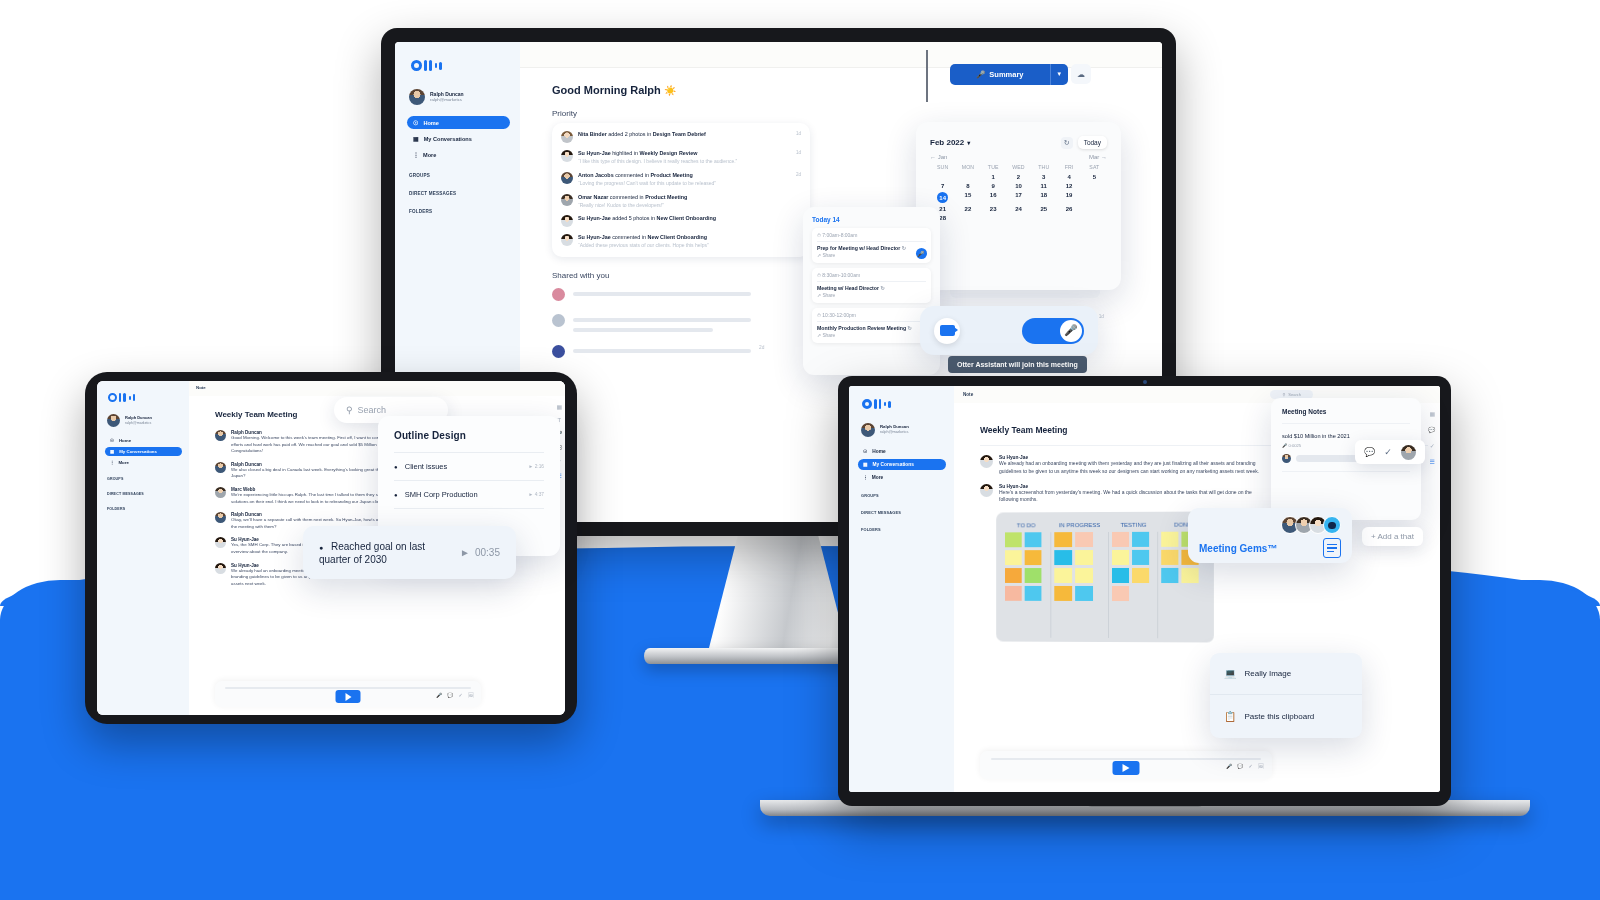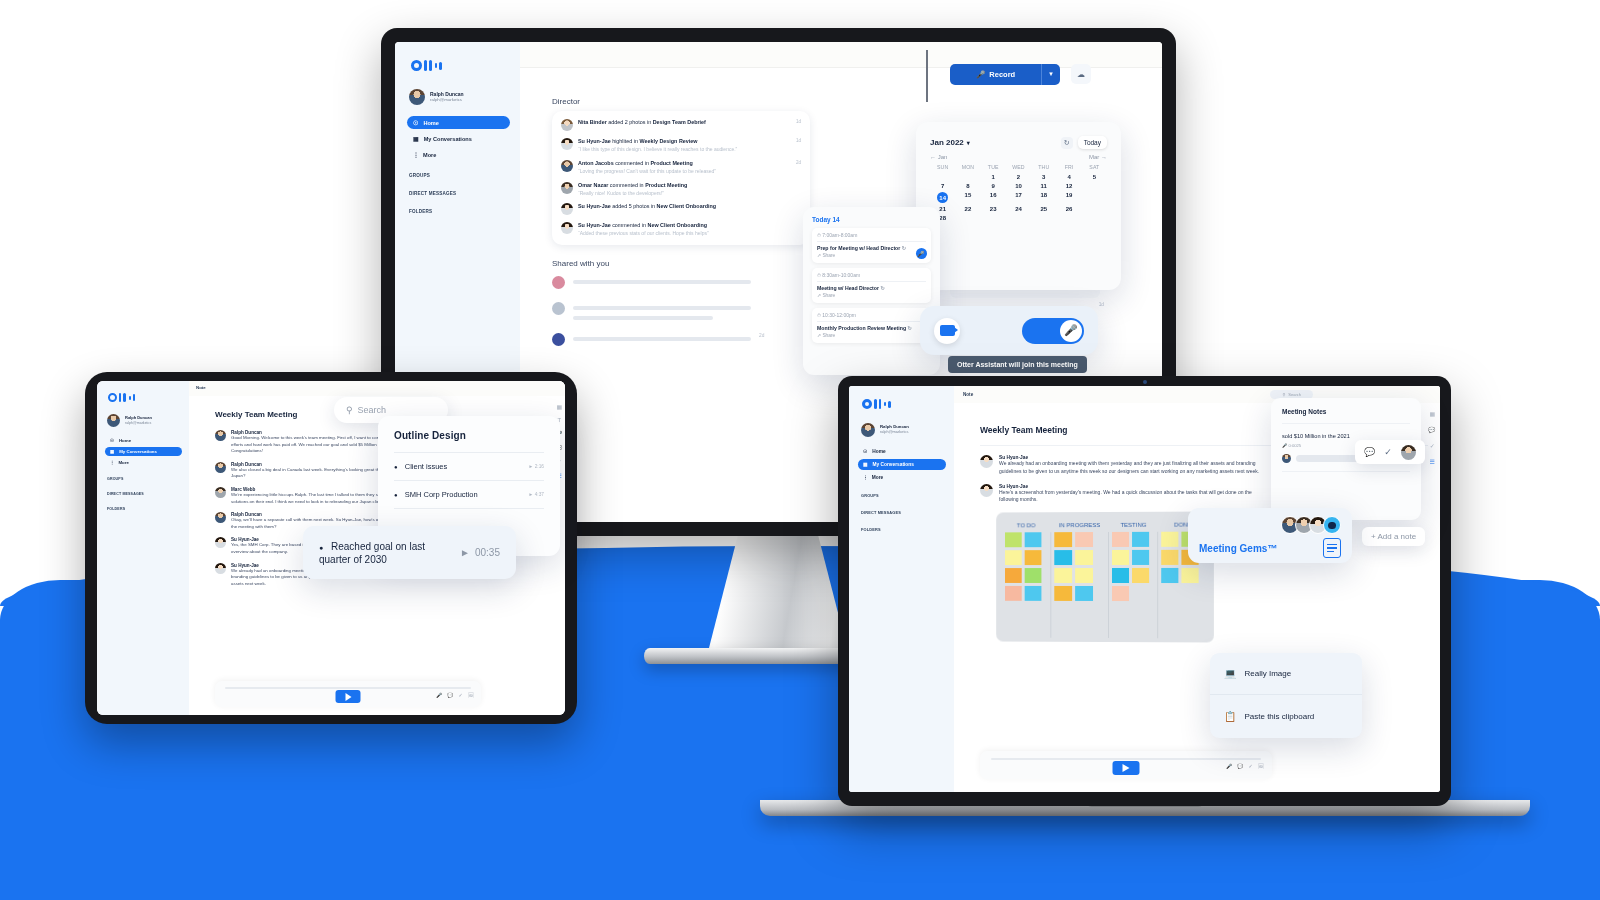--- a/index.html
+++ b/index.html
@@ -141,21 +141,25 @@
 
       <div class="sec-label" style="font-size:4.6px;margin:0 0 13px 4px;">GROUPS</div>
       <div class="sec-label" style="font-size:4.6px;margin:0 0 13px 4px;">DIRECT MESSAGES</div>
       <div class="sec-label" style="font-size:4.6px;margin:0 0 13px 4px;">FOLDERS</div>
     </div>
 
     <div class="mon-main">
       <div class="mon-topbar"></div>
 
       <div style="padding:16px 22px 0 32px;position:relative;">
-        <div style="font-size:8px;color:#3a4761;margin:13px 0 5px;">Director</div>
+        <div style="display:flex;align-items:center;gap:4px;">
+          <span style="font-size:11px;font-weight:bold;color:#16233c;">Good Morning Ralph</span>
+          <span style="font-size:10px;">☀️</span>
+        </div>
+        <div style="font-size:8px;color:#3a4761;margin:13px 0 5px;">Priority</div>
 
         <div class="card shadow-sm" style="width:258px;padding:8px 9px;">
 
           <div style="display:flex;gap:5px;margin-bottom:7px;">
             <span class="avatar av3" style="width:12px;height:12px;"></span>
             <div style="flex:1;">
               <div style="font-size:5.4px;color:#16233c;line-height:1.3;">
                 <b>Nita Binder</b><span> added 2 photos in </span><b>Design Team Debrief</b>
               </div>
             </div>
@@ -227,41 +231,41 @@
           <span style="width:13px;height:13px;border-radius:50%;background:#3b4f9e;flex:none;"></span>
           <div class="skel" style="height:4px;width:178px;margin-top:4px;"></div>
           <span class="blurtext" style="font-size:4.8px;margin-right:36px;">2d</span>
         </div>
       </div>
 
       <div style="position:absolute;left:406px;top:8px;width:1.6px;height:52px;background:#6d7480;"></div>
       <div class="float" style="left:430px;top:22px;display:flex;">
         <div style="background:#1a5ec8;color:#fff;font-size:7.5px;font-weight:bold;padding:6px 26px;border-radius:5px 0 0 5px;display:flex;align-items:center;gap:4px;">
           <span>🎤</span>
-          <span>Record</span>
+          <span>Summary</span>
         </div>
         <div style="background:#1a5ec8;color:#fff;font-size:7px;padding:6px 7px;border-radius:0 5px 5px 0;border-left:1px solid #4c84da;">
           <span>▾</span>
         </div>
       </div>
       <div class="float" style="left:551px;top:22px;width:20px;height:20px;border-radius:5px;background:#f4f7fb;display:flex;align-items:center;justify-content:center;font-size:8px;color:#5b6b82;">
         <span>☁</span>
       </div>
 
       <div class="float" style="left:430px;top:195px;width:150px;height:24px;background:#fafbfc;border-radius:6px;"></div>
       <div class="float" style="left:430px;top:232px;width:150px;height:24px;background:#fafbfc;border-radius:6px;"></div>
       <div class="float" style="left:430px;top:190px;font-size:5.5px;color:#c9d0da;">⏱ 8:30am 10:00am</div>
     </div>
   </div>
 </div>
 
 <div class="card shadow-lg float" style="left:916px;top:122px;width:205px;height:168px;padding:14px 14px 8px;border-radius:12px;background:#fafbfc;">
   <div style="display:flex;align-items:center;justify-content:space-between;">
     <div style="display:flex;align-items:center;gap:3px;font-size:8px;font-weight:bold;color:#16233c;">
-      <span>Jan 2022</span>
+      <span>Feb 2022</span>
       <span style="font-size:6px;">▾</span>
     </div>
     <div style="display:flex;align-items:center;gap:5px;">
       <span style="font-size:7px;color:#5b6b82;padding:2px 3px;border-radius:4px;background:#f0f3f7;">↻</span>
       <span style="font-size:6.5px;color:#16233c;padding:3px 6px;border-radius:5px;background:#fff;box-shadow:0 1px 3px rgba(0,0,0,.12);">Today</span>
     </div>
   </div>
   <div style="display:flex;justify-content:space-between;margin-top:5px;font-size:6px;color:#8d97a6;">
     <span>← <span>Jan</span></span>
     <span><span>Mar</span> →</span>
@@ -688,21 +692,21 @@
   </div>
   <div style="height:1px;background:#eef1f5;margin-top:8px;"></div>
 </div>
 
 <div class="card shadow-md float" style="left:1355px;top:440px;width:70px;height:24px;border-radius:6px;display:flex;align-items:center;justify-content:space-around;padding:0 5px;">
   <span style="font-size:9px;color:#5b6b82;">💬</span>
   <span style="font-size:9px;color:#5b6b82;">✓</span>
   <span class="avatar av4" style="width:15px;height:15px;"></span>
 </div>
 
-<div class="card shadow-md float" style="left:1362px;top:527px;padding:5px 9px;border-radius:6px;font-size:8px;color:#8d97a6;">+ Add a note</div>
+<div class="card shadow-md float" style="left:1362px;top:527px;padding:5px 9px;border-radius:6px;font-size:8px;color:#8d97a6;">+ Add a that</div>
 
 <div class="shadow-lg float" style="left:1188px;top:508px;width:164px;height:55px;border-radius:11px;background:#eff4fa;padding:8px 11px;">
   <div style="display:flex;justify-content:flex-end;gap:-4px;margin-bottom:4px;">
     <span class="avatar av1" style="width:18px;height:18px;border:1.5px solid #fff;margin-left:-4px;"></span>
     <span class="avatar av4" style="width:18px;height:18px;border:1.5px solid #fff;margin-left:-4px;"></span>
     <span class="avatar av5" style="width:18px;height:18px;border:1.5px solid #fff;margin-left:-4px;"></span>
     <span class="avatar av-otter" style="width:18px;height:18px;border:1.5px solid #fff;margin-left:-4px;"></span>
   </div>
   <div style="display:flex;align-items:center;justify-content:space-between;">
     <span class="ot-blue" style="font-size:10px;font-weight:bold;">Meeting Gems™</span>

